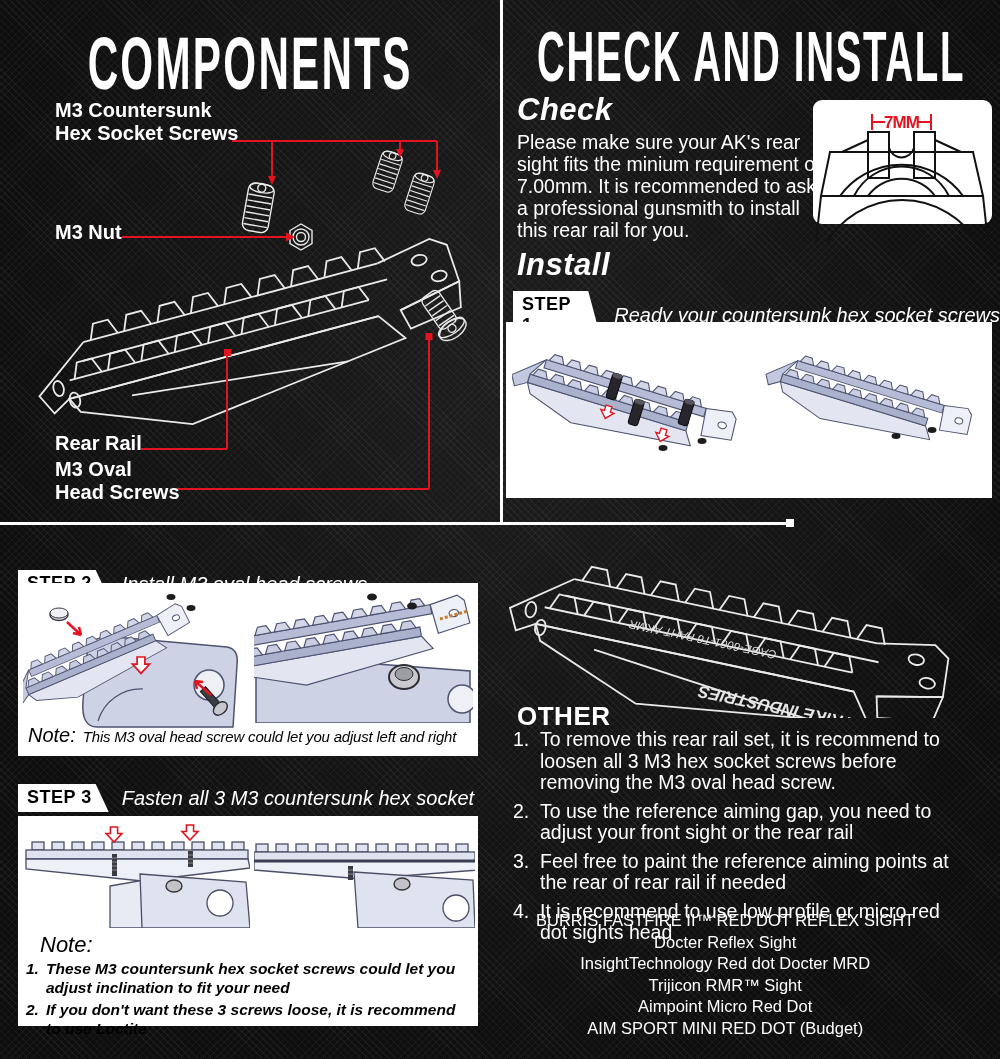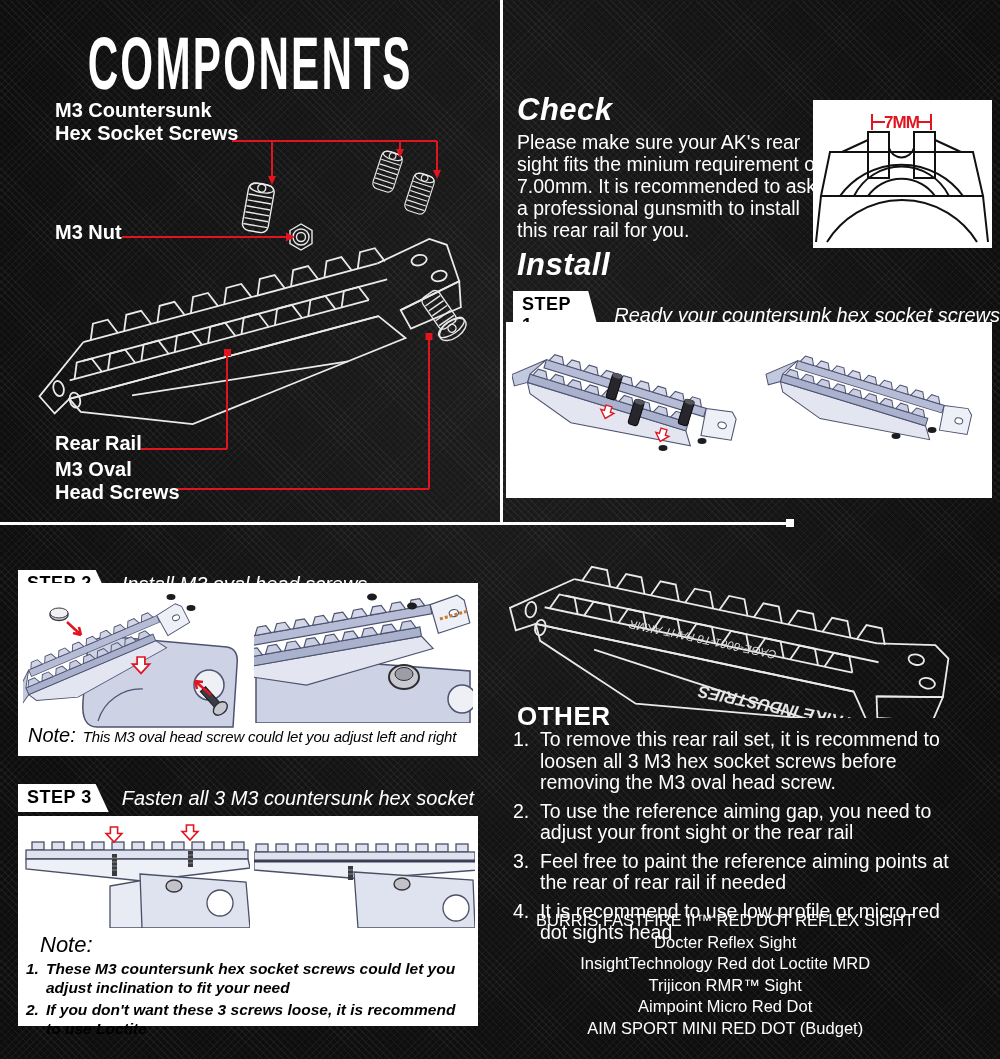--- a/index.html
+++ b/index.html
@@ -179,25 +179,28 @@
   <div class="wlabel" style="left:55px;top:432px;">Rear Rail</div>
   <div class="wlabel" style="left:55px;top:458px;">
     <div>M3 Oval</div>
     <div>Head Screws</div>
   </div>
 
   <div class="divider-v"></div>
   <div class="divider-h"></div>
   <div class="divider-dot"></div>
 
+  <div class="big-title-wrap" style="left:502px;top:22px;width:498px;">
+    <div class="big-title t-right">CHECK AND INSTALL</div>
+  </div>
 
   <div class="script-heading" style="left:517px;top:92px;">Check</div>
   <div class="body-text" style="left:517px;top:131px;width:312px;">Please make sure your AK's rear sight fits the minium requirement of 7.00mm. It is recommended to ask a professional gunsmith to install this rear rail for you.</div>
 
-  <div class="white-panel" style="left:813px;top:100px;width:179px;height:148px;">
+  <div class="white-panel" style="left:813px;top:100px;width:179px;height:124px;border-radius:9px;">
     <svg width="179" height="148" viewBox="0 0 179 148">
       <g fill="none" stroke="#111" stroke-width="2">
         <rect x="55" y="32" width="21" height="46"></rect>
         <rect x="101" y="32" width="21" height="46"></rect>
         <path d="M76,32 V48 A13,13 0 0 0 101,48 V32"></path>
         <path d="M55,40 L29,52 M122,40 L148,52"></path>
         <path d="M17,52 L160,52 L170,96 L8,96 Z"></path>
         <path d="M27,96 A76,76 0 0 1 150,96"></path>
         <path d="M41,96 A53,53 0 0 1 136,96"></path>
         <path d="M55,96 A41,41 0 0 1 122,96"></path>
@@ -385,19 +388,19 @@
     </div>
     <div class="olist-item">
       <span class="olist-num">4.</span>
       <span>It is recommend to use low profile or micro red dot sights head</span>
     </div>
   </div>
 
   <div class="sights" style="left:536px;top:910px;">
     <div>BURRIS FASTFIRE II™ RED DOT REFLEX SIGHT</div>
     <div>Docter Reflex Sight</div>
-    <div>InsightTechnology Red dot Loctite MRD</div>
+    <div>InsightTechnology Red dot Docter MRD</div>
     <div>Trijicon RMR™ Sight</div>
     <div>Aimpoint Micro Red Dot</div>
     <div>AIM SPORT MINI RED DOT (Budget)</div>
   </div>
 
 </div>
 
 </body></html>

